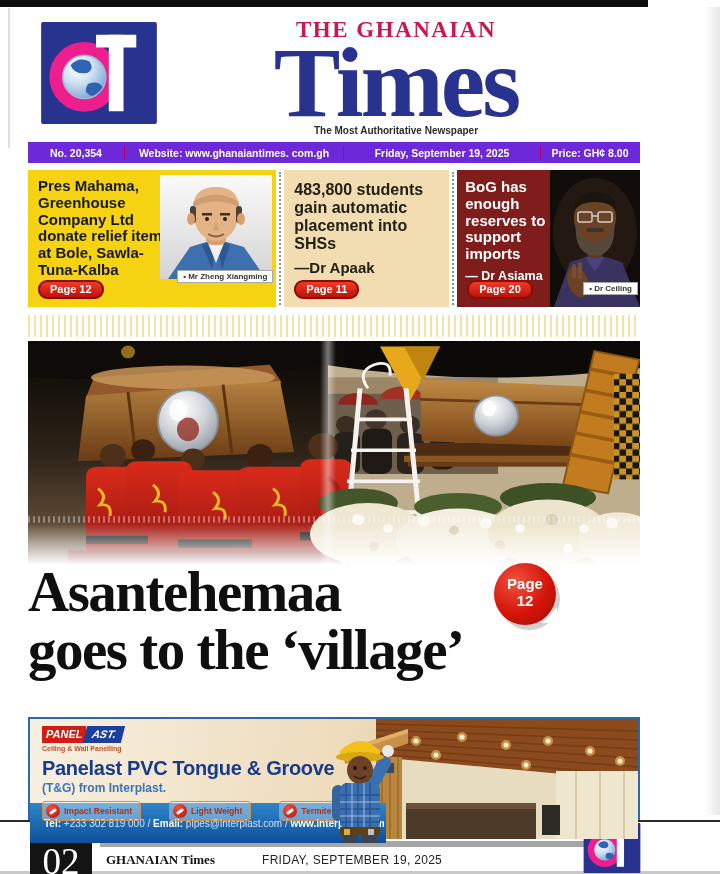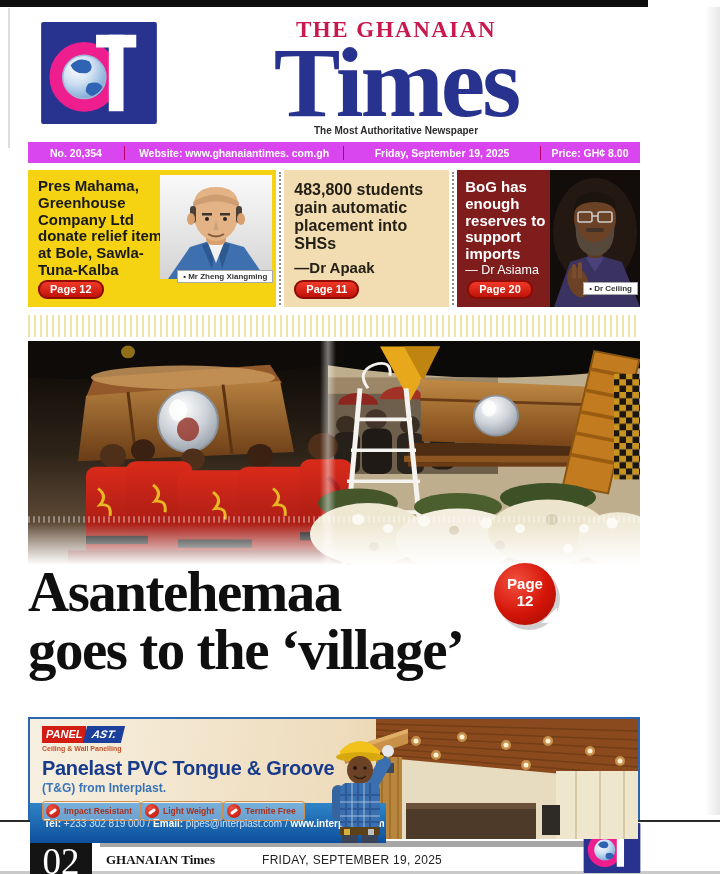--- a/index.html
+++ b/index.html
@@ -15,39 +15,39 @@
   .masthead{position:relative;height:126px;}
   .gt-logo-lg{position:absolute;left:12px;top:10px;width:118px;height:102px;}
   .mast-right{margin-left:148px;width:440px;text-align:center;}
   .kicker{font-family:"Liberation Serif",serif;font-weight:700;font-size:23px;
           color:#c8194e;letter-spacing:1.5px;padding-top:5px;}
   .times{font-family:"Liberation Serif",serif;font-weight:700;font-size:100px;
          line-height:.8;color:#28338f;letter-spacing:-3px;}
   .tagline{font-size:10px;font-weight:700;color:#2c2c2c;margin-top:2px;}
 
   
-  .infobar{display:flex;align-items:center;height:21px;background:#d946ef;color:#fff;
+  .infobar{display:flex;align-items:center;height:21px;background:#6d28d9;color:#fff;
            font-size:10.5px;font-weight:700;margin-top:4px;}
   .ib{text-align:center;white-space:nowrap;overflow:hidden;}
   .ib1{width:96px;}.ib2{width:218px;}.ib3{width:196px;}.ib4{width:98px;}
   .ibsep{width:1px;height:14px;background:#b8006b;}
 
   
   .teasers{display:flex;margin-top:7px;height:137px;}
   .tsep{width:0;border-left:2px dotted #8f8f8f;margin:2px 3px;}
   .teaser{position:relative;box-sizing:border-box;}
   .t1{width:250px;background:#f5d312;padding:8px 6px 6px 10px;}
   .t2{width:166px;background:#f2dcb2;padding:11px 10px;}
   .t3{width:184px;background:#7f1d1d;padding:9px 8px;color:#fff;}
   .t-head{font-weight:800;color:#191919;font-size:15px;line-height:1.12;}
   .t-head1{width:138px;}
   .t-head2{font-size:16px;width:132px;color:#242015;}
   .t-head3{width:94px;color:#fff;font-size:15px;}
   .t-attr{font-weight:800;margin-top:6px;font-size:15px;color:#242015;}
-  .t-attr3{font-size:12.5px;color:#fff;font-weight:400;}
+  .t-attr3{font-size:12.5px;color:#fff;margin-top:6px;font-weight:700;}
   .pill{position:absolute;left:10px;bottom:8px;background:linear-gradient(#f03a28,#c01208);
         border:2px solid #8e0b06;border-radius:9px;color:#fff;font-weight:700;
         font-size:11px;padding:1px 10px 2px;}
   .t-photo1{position:absolute;right:4px;top:5px;width:112px;height:104px;}
   .t-photo3{position:absolute;right:0;top:0;width:90px;height:137px;}
   .caption{position:absolute;background:#fff;border:1px solid #a8a8a8;color:#333;
            font-size:8px;font-weight:700;padding:1px 5px;white-space:nowrap;}
   .cap1{right:3px;bottom:24px;}
   .cap3{right:2px;bottom:12px;}
 
@@ -80,21 +80,21 @@
       overflow:hidden;}
   .ad-left{position:absolute;left:12px;top:7px;width:330px;z-index:3;}
   .plogo{display:flex;align-items:stretch;height:17px;width:max-content;}
   .plogo-red{background:#d21d12;color:#fff;font-style:italic;font-weight:800;
              font-size:11px;padding:2px 4px;line-height:13px;}
   .plogo-blue{background:#1b3f9a;color:#fff;font-style:italic;font-weight:800;
               font-size:11px;padding:2px 7px;line-height:13px;transform:skewX(-14deg);margin-left:-1px;}
   .plogo-sub{font-size:7px;color:#c05028;font-weight:700;margin-top:2px;}
   .ad-head{font-size:20px;font-weight:800;color:#173a8c;margin-top:5px;letter-spacing:-.3px;}
   .ad-sub{font-size:12px;font-weight:600;color:#3a74b8;margin-top:1px;}
-  .features{display:flex;gap:0;margin-top:6px;}
+  .features{display:flex;gap:28px;margin-top:6px;}
   .feature{display:flex;align-items:center;gap:4px;border:1px solid #cf8f4f;
            background:rgba(255,255,255,.35);padding:2px 8px 2px 3px;border-radius:3px;}
   .fico{width:14px;height:14px;border-radius:50%;
         background:radial-gradient(circle at 35% 30%,#f05040,#b81004);position:relative;flex:none;}
   .fico::after{content:"";position:absolute;left:3px;top:6px;width:8px;height:3px;
         background:#fff;border-radius:2px;transform:rotate(-35deg);}
   .flabel{font-size:8.5px;font-weight:700;color:#a8321e;white-space:nowrap;}
   .ad-bar{position:absolute;left:0;bottom:0;width:356px;height:40px;z-index:2;
           background:linear-gradient(#2f85c8,#0d4f9c);color:#cfe2f8;font-size:10px;
           display:flex;align-items:center;padding-left:14px;box-sizing:border-box;white-space:pre;}

